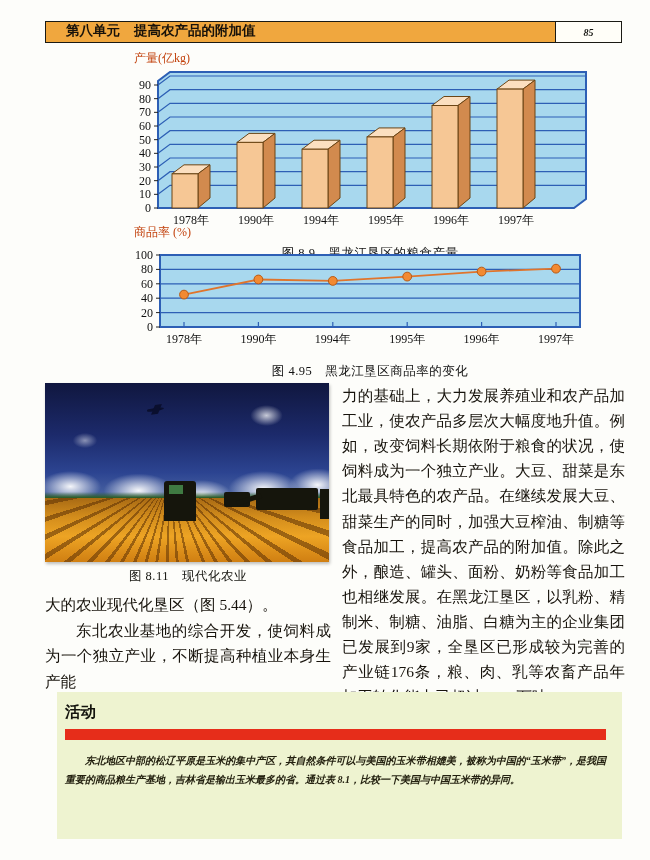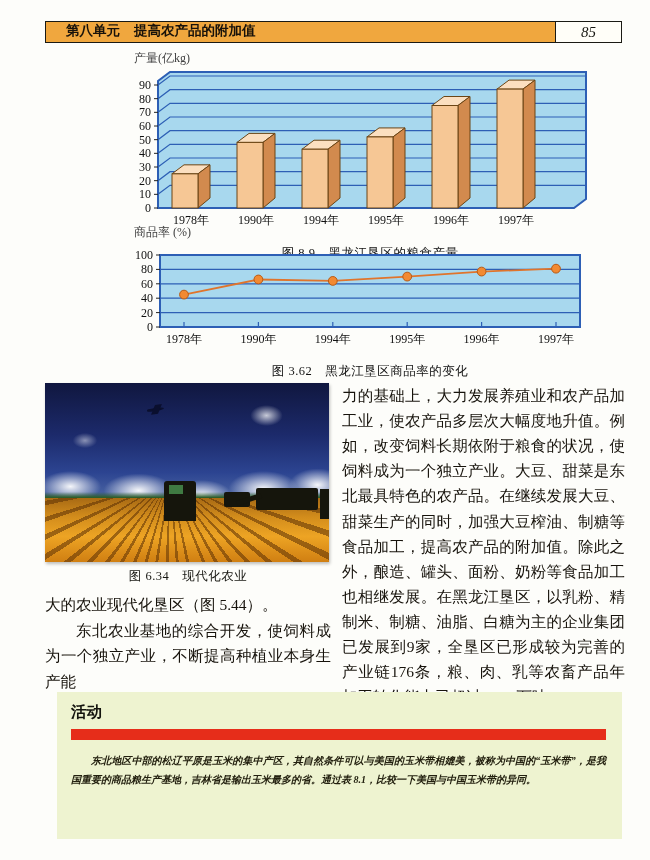--- a/index.html
+++ b/index.html
@@ -4,27 +4,27 @@
 <style>
   * { margin:0; padding:0; box-sizing:border-box; }
   html,body { width:650px; height:860px; }
   body { background:#fdfdfa; font-family:"Liberation Serif","DejaVu Serif",serif; color:#151510; position:relative; overflow:hidden; }
 
   
   .header { position:absolute; top:21px; left:45px; width:577px; height:22px; display:flex; }
   .header-bar { flex:1; border:1.6px solid #1a1a14; display:flex; align-items:flex-start; gap:14px; padding:0 20px;
                 font-family:"Liberation Sans","DejaVu Sans",sans-serif; font-weight:bold; font-size:13.5px; color:#18120a; }
   .header-page { width:66px; border:1.6px solid #1a1a14; border-left:none; background:#fffef8; display:flex; align-items:center; justify-content:center;
-                 font-style:italic; font-weight:normal; font-size:15px; }
+                 font-style:italic; font-weight:bold; font-size:10px; }
 
   
   .figure { position:absolute; left:128px; width:484px; }
   .fig89 { top:50px; }
   .fig810 { top:224px; }
-  .ylabel { font-size:12px; color:#404040; margin-left:6px; margin-bottom:0; height:16px; }
+  .ylabel { font-size:12px; color:#c2410c; margin-left:6px; margin-bottom:0; height:16px; }
   .chart-svg { display:block; }
   svg text { font-family:"Liberation Serif","DejaVu Serif",serif; }
   .fig-caption { text-align:center; font-size:12.5px; margin-top:11px; color:#111; letter-spacing:.5px; }
 
   
   .columns { position:absolute; top:383px; left:45px; width:580px; display:flex; gap:11px; }
   .col-left { width:286px; }
   .col-right { flex:1; }
   .body-text { font-size:15.5px; line-height:1.66; text-align:justify; color:#17130c; }
   .body-text.indent { text-indent:2em; }
@@ -51,21 +51,21 @@
   .plane::before { content:""; position:absolute; left:6px; top:-3px; width:7px; height:9px; background:#0a0f2e; transform:skewX(-30deg); }
   .combine { position:absolute; background:#15150c; }
   .combine.center { left:42%; bottom:23%; width:32px; height:40px; border-radius:3px 3px 0 0; }
   .combine.center::before { content:""; position:absolute; left:5px; top:4px; width:14px; height:9px; background:#3f7a42; }
   .combine.mid { left:63%; bottom:31%; width:26px; height:15px; border-radius:2px; }
   .combine.right { right:4%; bottom:29%; width:62px; height:22px; border-radius:2px; }
   .combine.right::before { content:""; position:absolute; left:-20px; top:9px; width:26px; height:5px; background:#15150c; transform:rotate(-18deg); }
   .combine.edge { right:0; bottom:24%; width:9px; height:30px; }
 
   
-  .activity { position:absolute; top:692px; left:57px; width:565px; height:147px; padding:10px 16px 0 14px; }
+  .activity { position:absolute; top:692px; left:57px; width:565px; height:147px; padding:10px 16px 0 8px; }
   .activity-title { font-family:"Liberation Sans","DejaVu Sans",sans-serif; font-weight:bold; font-size:15.5px; color:#14140e; margin-bottom:6px; }
   .activity-rule { height:11px; margin-bottom:12px; }
   .activity-text { font-style:italic; font-weight:600; font-size:10px; line-height:1.85; text-align:justify; text-indent:2em; color:#23200f; }
 </style>
 </head>
 <body>
 
 <div class="header">
   <div class="header-bar" style="background: rgb(240, 167, 62);">
     <span>第八单元</span>
@@ -168,21 +168,21 @@
       <line x1="279.20000000000005" y1="82" x2="279.20000000000005" y2="87" stroke="#2d5fb5" stroke-width="1.2"></line>
       <circle cx="279.20000000000005" cy="36.6" r="4.4" fill="#f28a32" stroke="#b85a14" stroke-width="1"></circle>
       <text x="279.20000000000005" y="103" text-anchor="middle" font-size="12" fill="#111">1995年</text>
       <line x1="353.6" y1="82" x2="353.6" y2="87" stroke="#2d5fb5" stroke-width="1.2"></line>
       <circle cx="353.6" cy="31.560000000000002" r="4.4" fill="#f28a32" stroke="#b85a14" stroke-width="1"></circle>
       <text x="353.6" y="103" text-anchor="middle" font-size="12" fill="#111">1996年</text>
       <line x1="428" y1="82" x2="428" y2="87" stroke="#2d5fb5" stroke-width="1.2"></line>
       <circle cx="428" cy="28.68" r="4.4" fill="#f28a32" stroke="#b85a14" stroke-width="1"></circle>
       <text x="428" y="103" text-anchor="middle" font-size="12" fill="#111">1997年</text>
     </svg>
-  <div class="fig-caption">图 3.62　黑龙江垦区商品率的变化</div>
+  <div class="fig-caption">图 4.95　黑龙江垦区商品率的变化</div>
 </div>
 
 <div class="columns">
   <div class="col-left">
     <div class="photo">
       <div class="sky"></div>
       <span class="cloud"></span>
       <span class="cloud"></span>
       <span class="cloud"></span>
       <span class="cloud"></span>
@@ -190,21 +190,21 @@
       <span class="cloud"></span>
       <span class="cloud"></span>
       <div class="plane"></div>
       <div class="horizon"></div>
       <div class="field"></div>
       <div class="combine center"></div>
       <div class="combine mid"></div>
       <div class="combine right"></div>
       <div class="combine edge"></div>
     </div>
-    <div class="photo-caption">图 6.34　现代化农业</div>
+    <div class="photo-caption">图 8.11　现代化农业</div>
     <p class="body-text">大的农业现代化垦区（图 5.44）。</p>
     <p class="body-text indent">东北农业基地的综合开发，使饲料成为一个独立产业，不断提高种植业本身生产能</p>
   </div>
   <div class="col-right">
     <p class="body-text">力的基础上，大力发展养殖业和农产品加工业，使农产品多层次大幅度地升值。例如，改变饲料长期依附于粮食的状况，使饲料成为一个独立产业。大豆、甜菜是东北最具特色的农产品。在继续发展大豆、甜菜生产的同时，加强大豆榨油、制糖等食品加工，提高农产品的附加值。除此之外，酿造、罐头、面粉、奶粉等食品加工也相继发展。在黑龙江垦区，以乳粉、精制米、制糖、油脂、白糖为主的企业集团已发展到9家，全垦区已形成较为完善的产业链176条，粮、肉、乳等农畜产品年加工转化能力已超过1 000万吨。</p>
   </div>
 </div>
 
 <div class="activity" style="background: rgb(238, 243, 208);">
   <div class="activity-title">活动</div>

